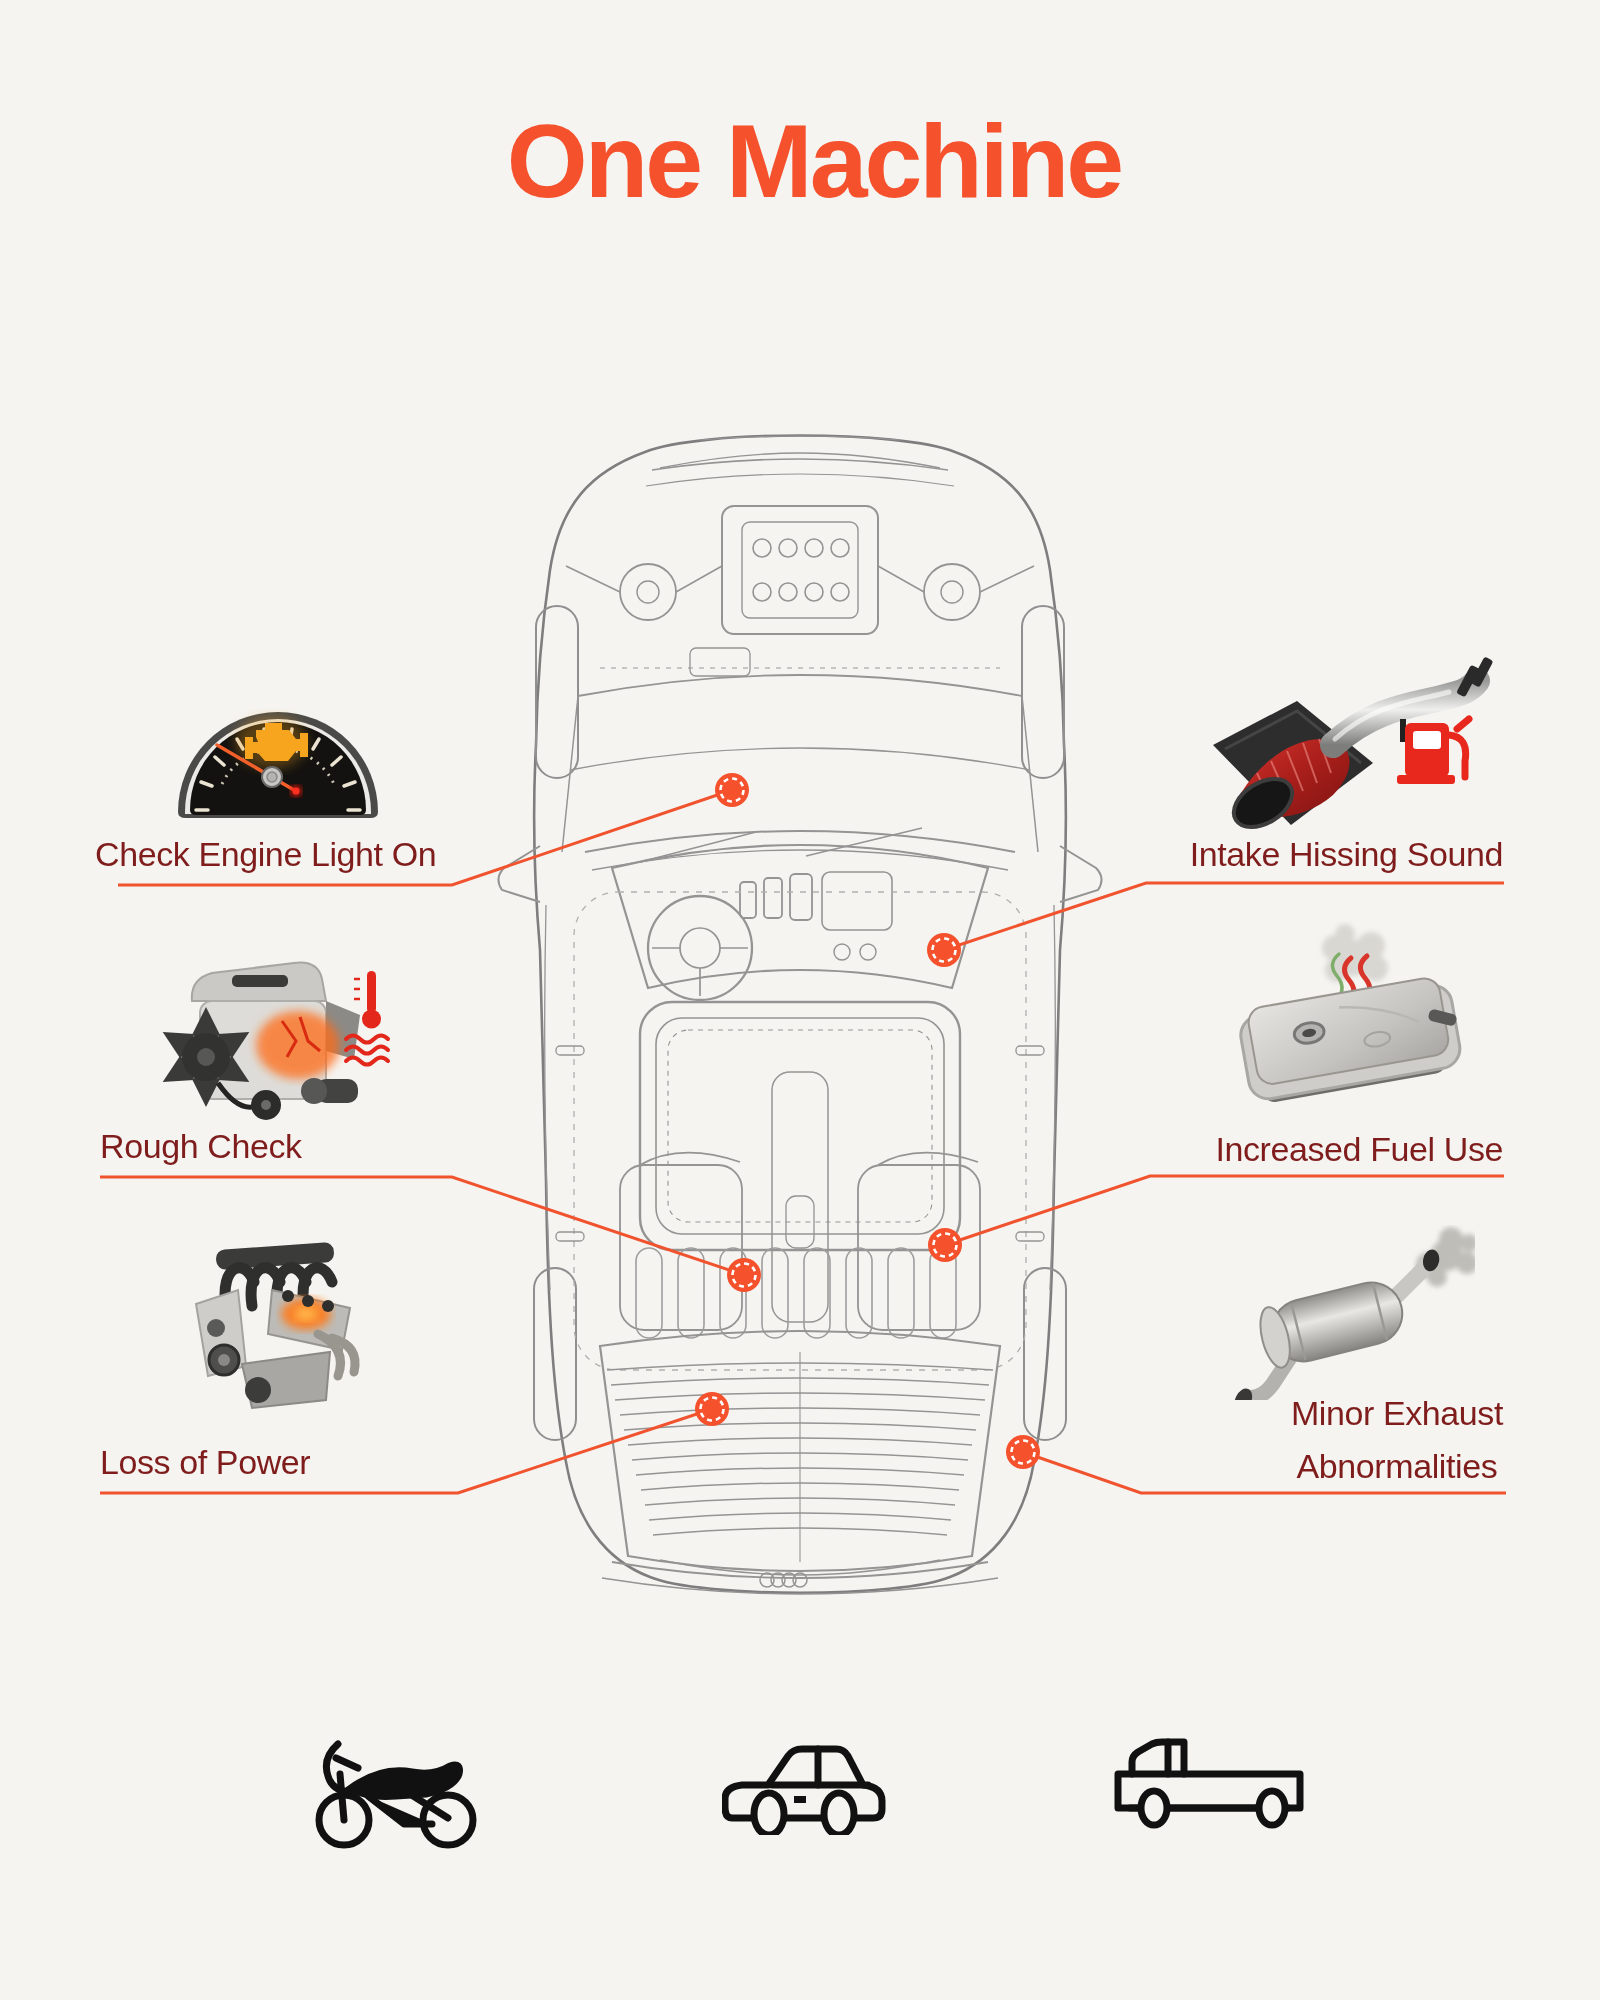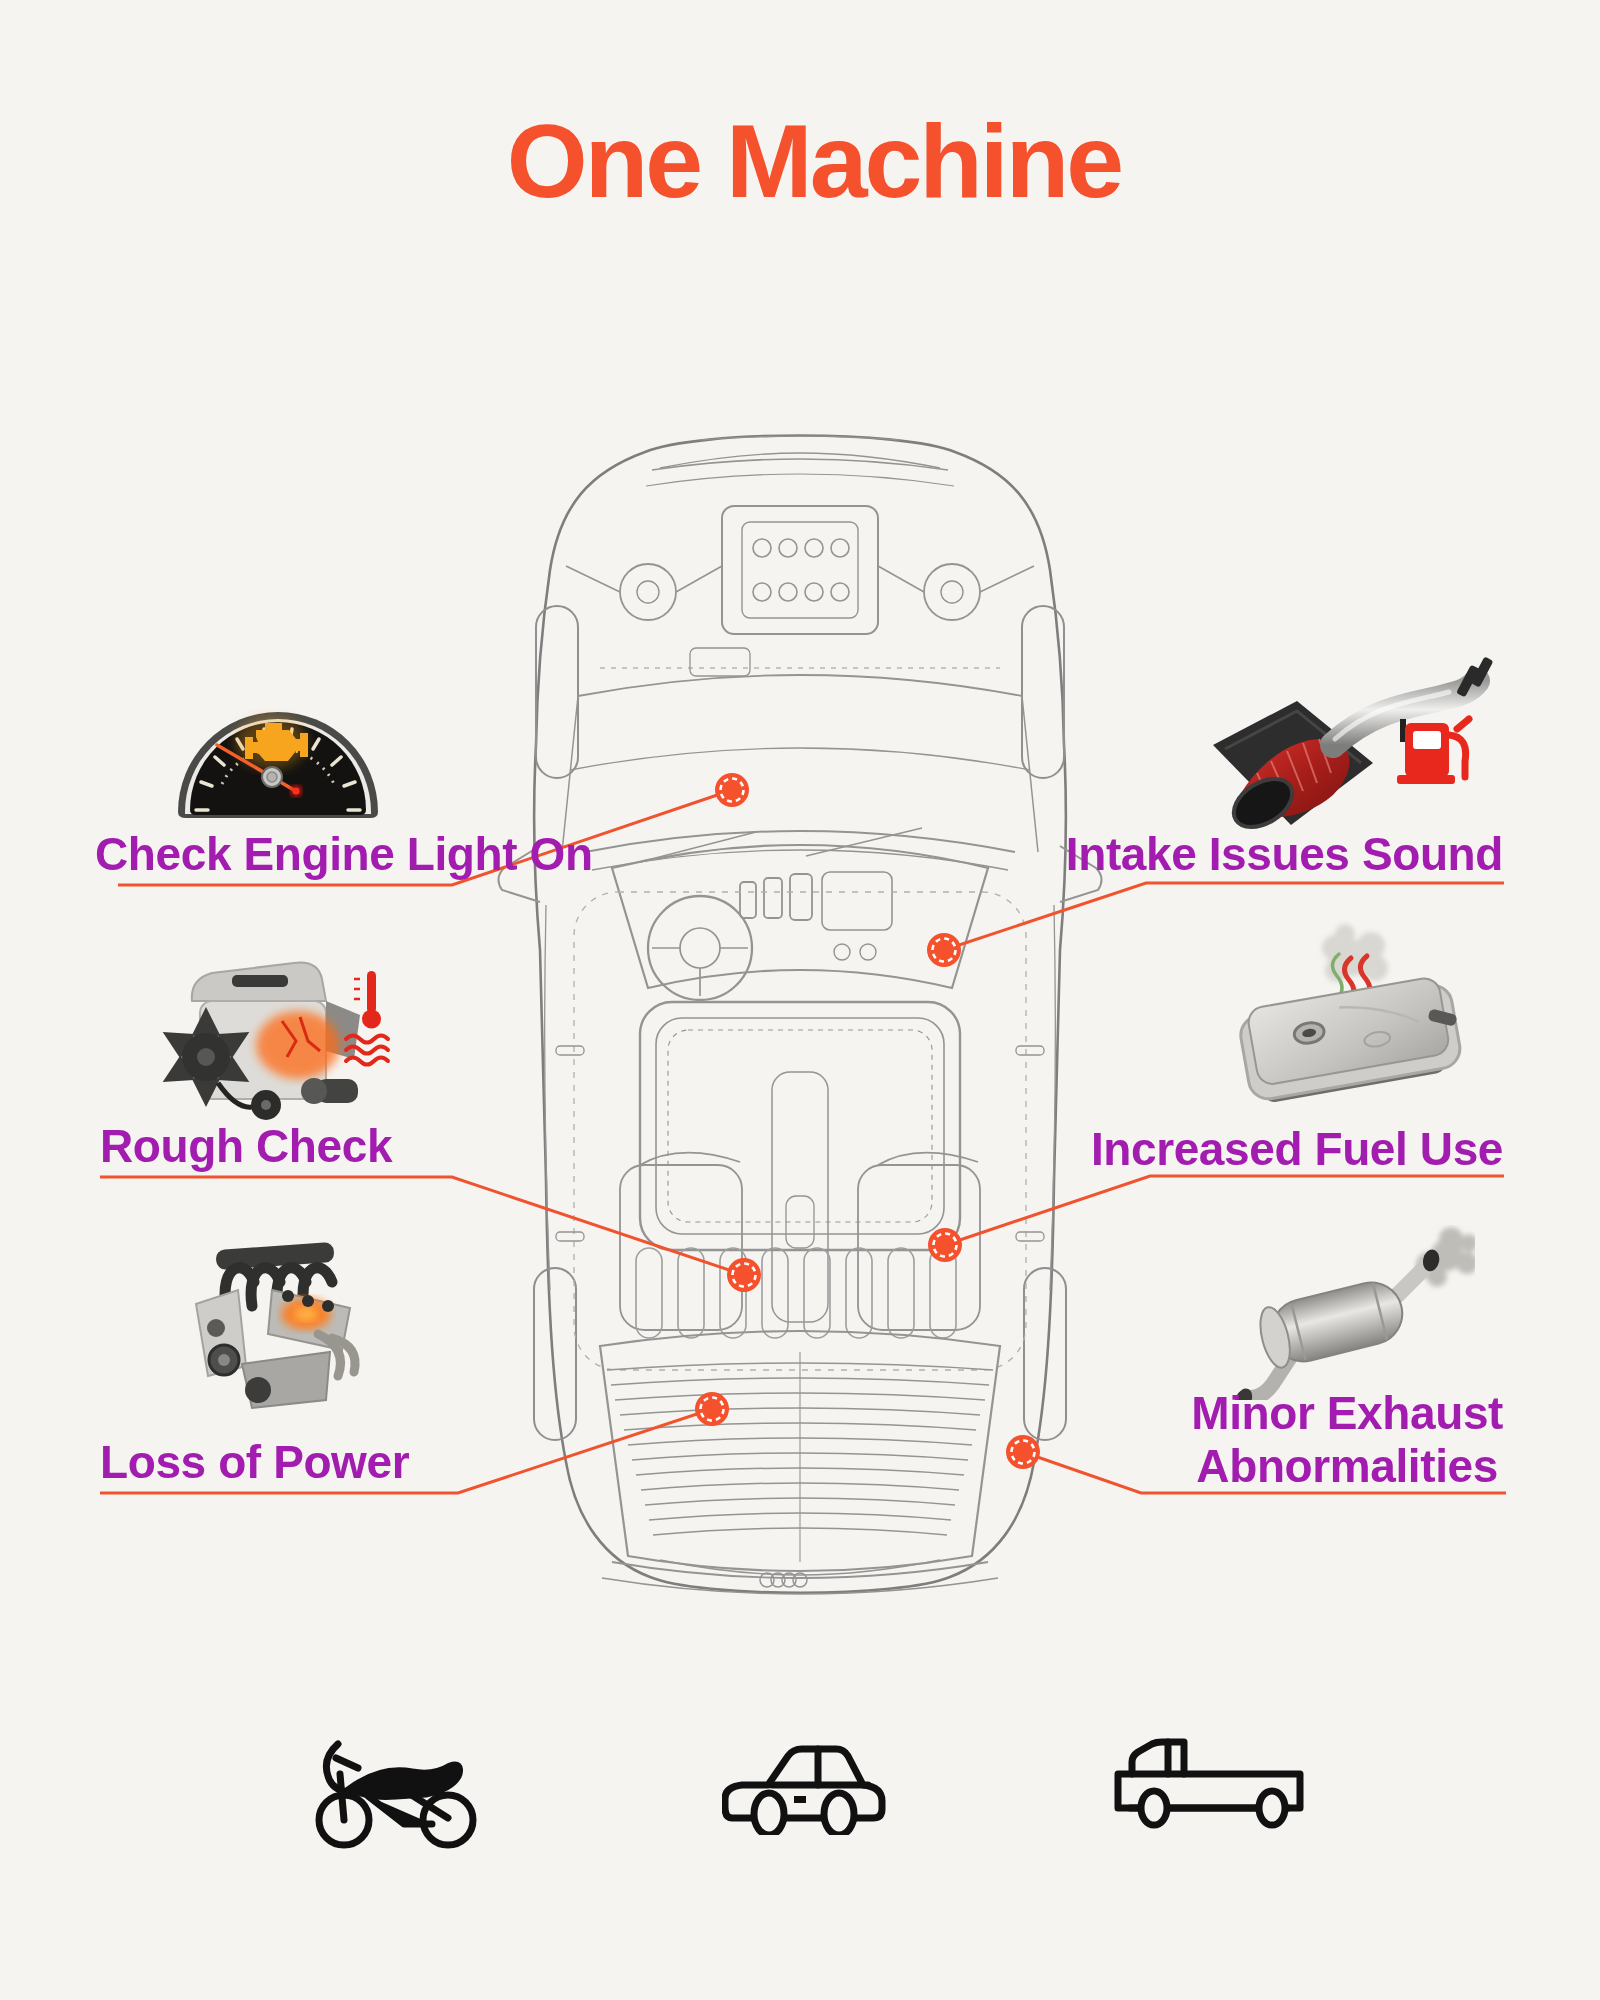--- a/index.html
+++ b/index.html
@@ -9,22 +9,22 @@
     font-family:"Liberation Sans", sans-serif;
   }
   .canvas{position:absolute;inset:0;width:1600px;height:2000px;}
   .title{
     position:absolute;top:86px;left:0;width:1600px;
     text-align:center;color:#f4512c;
     font-size:104px;line-height:122px;font-weight:bold;
     letter-spacing:-3px;margin:14px;
   }
   .issue-label{
-    position:absolute;color:#a21caf;font-size:46px;line-height:34px;
-    font-weight:700;letter-spacing:-0.4px;white-space:nowrap;
+    position:absolute;color:#7f1d1d;font-size:34px;line-height:34px;
+    font-weight:400;letter-spacing:-0.4px;white-space:nowrap;
   }
   .lbl-check   {left:95px;  top:837px;}
   .lbl-rough   {left:100px; top:1129px;}
   .lbl-loss    {left:100px; top:1445px;}
   .lbl-intake  {right:97px; top:837px;  text-align:right;}
   .lbl-fuel    {right:97px; top:1132px; text-align:left;}
   .lbl-exhaust {right:97px; top:1387px; text-align:center;line-height:53px;}
   .abs{position:absolute;}
   svg{display:block;}
 </style>
@@ -411,21 +411,21 @@
       <ellipse cx="228" cy="58" rx="8" ry="11" transform="rotate(26 228 58)" fill="#2e2c2a"></ellipse>
       <rect x="56" y="64" width="132" height="62" rx="31" fill="url(#chrome2)" stroke="#85837f" stroke-width="2"></rect>
       <ellipse cx="58" cy="95" rx="13" ry="31" fill="#d4d2cf" stroke="#908e8a" stroke-width="2"></ellipse>
       <path d="M82,66 V124 M166,66 V124" stroke="#9b9995" stroke-width="2.5" fill="none"></path>
     </g>
   </svg>
 
   <div class="issue-label lbl-check">Check Engine Light On</div>
   <div class="issue-label lbl-rough">Rough Check</div>
   <div class="issue-label lbl-loss">Loss of Power</div>
-  <div class="issue-label lbl-intake">Intake Issues Sound</div>
+  <div class="issue-label lbl-intake">Intake Hissing Sound</div>
   <div class="issue-label lbl-fuel">Increased Fuel Use</div>
   <div class="issue-label lbl-exhaust"><span>Minor Exhaust</span><br><span>Abnormalities</span></div>
 
   <svg class="abs" style="left:308px;top:1732px" width="175" height="118" viewBox="0 0 175 118">
     <g fill="none" stroke="#111111" stroke-width="7" stroke-linecap="round" stroke-linejoin="round">
       <circle cx="36" cy="88" r="25"></circle>
       <circle cx="140" cy="88" r="25"></circle>
       <path d="M30,12 Q14,26 20,44 Q24,58 40,60"></path>
       <path d="M28,26 L50,36"></path>
       <path d="M32,42 L36,88"></path>

